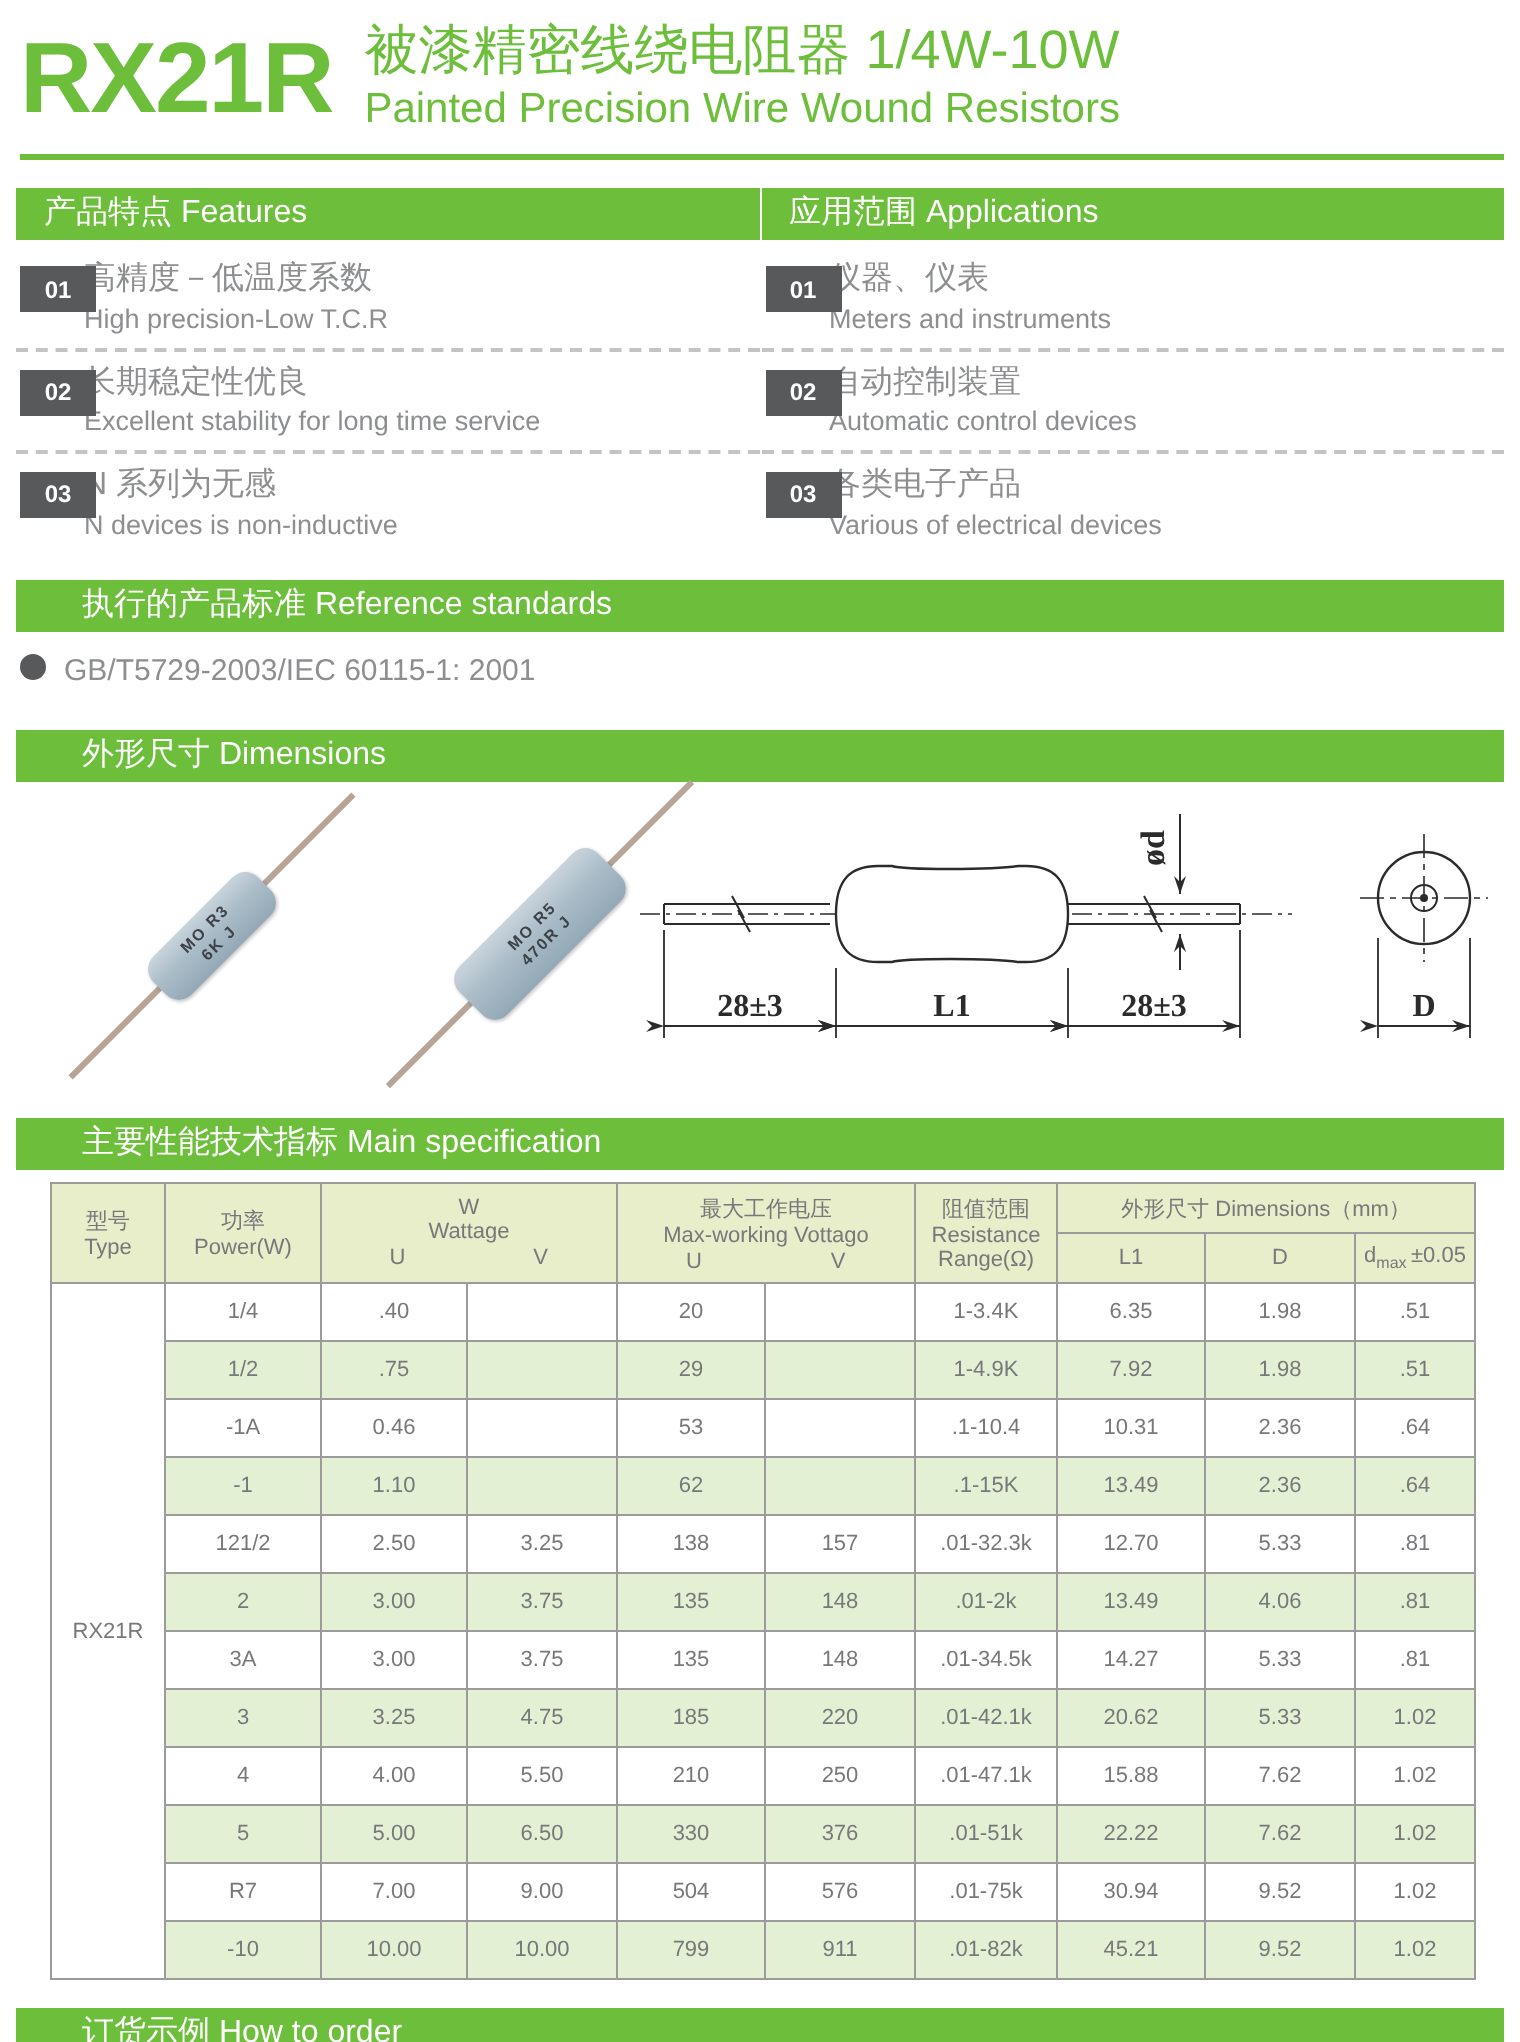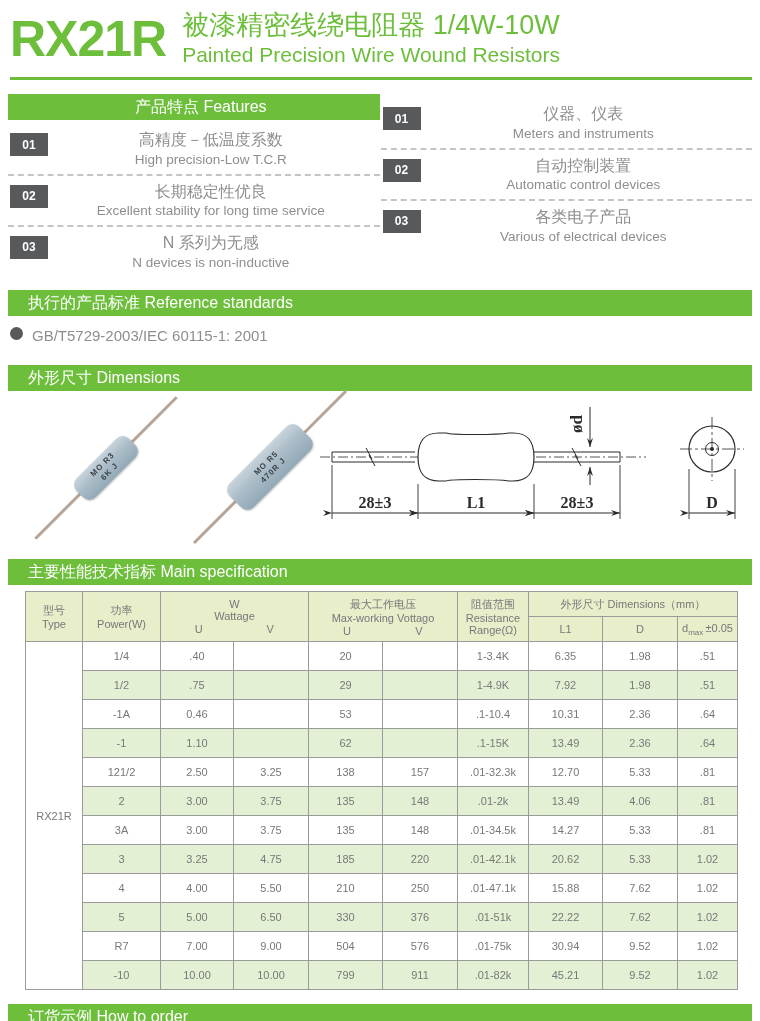--- a/index.html
+++ b/index.html
@@ -24,23 +24,23 @@
   }
   .model{font-size:50px;font-weight:bold;color:var(--accent);line-height:1;letter-spacing:-1px;}
   .titles .t-cn{font-size:27px;font-weight:normal;color:var(--accent);line-height:1.15;}
   .titles .t-en{font-size:21px;color:var(--accent);line-height:1.15;margin-top:2px;}
   
   .bar{
     background:var(--accent);color:#fff;font-size:16px;
     height:26px;line-height:26px;padding-left:14px;
     white-space:nowrap;overflow:hidden;
   }
-  .bar.full{margin:14px 8px 0 8px;padding-left:20px;}
-  
-  .twocol{display:flex;gap:1px;margin:14px 8px 0 8px;text-align:center;}
+  .bar.full{margin:14px 8px 0 8px;padding-left:33px;}
+  
+  .twocol{display:flex;gap:1px;margin:14px 8px 0 8px;}
   .col{flex:1;}
   .col .items{padding-top:8px;}
   .item{position:relative;padding:2px 0 5px 34px;border-bottom:2px dashed #c4c4c4;margin-bottom:4px;min-height:34px;}
   .item.last{border-bottom:none;margin-bottom:0;}
   .badge{
     position:absolute;left:2px;top:5px;width:38px;height:23px;background:var(--dark);
     color:#fff;font-size:12px;font-weight:bold;display:flex;align-items:center;justify-content:center;
   }
   .item .cn{font-size:16px;color:#8d8e90;line-height:1.3;}
   .item .en{font-size:13.5px;color:#8d8e90;line-height:1.3;}
@@ -102,20 +102,21 @@
         <div class="en">Excellent stability for long time service</div>
       </div>
       <div class="item last">
         <span class="badge">03</span>
         <div class="cn">N 系列为无感</div>
         <div class="en">N devices is non-inductive</div>
       </div>
     </div>
   </div>
   <div class="col">
+    <div class="bar">应用范围 Applications</div>
     <div class="items">
       <div class="item">
         <span class="badge">01</span>
         <div class="cn">仪器、仪表</div>
         <div class="en">Meters and instruments</div>
       </div>
       <div class="item">
         <span class="badge">02</span>
         <div class="cn">自动控制装置</div>
         <div class="en">Automatic control devices</div>

